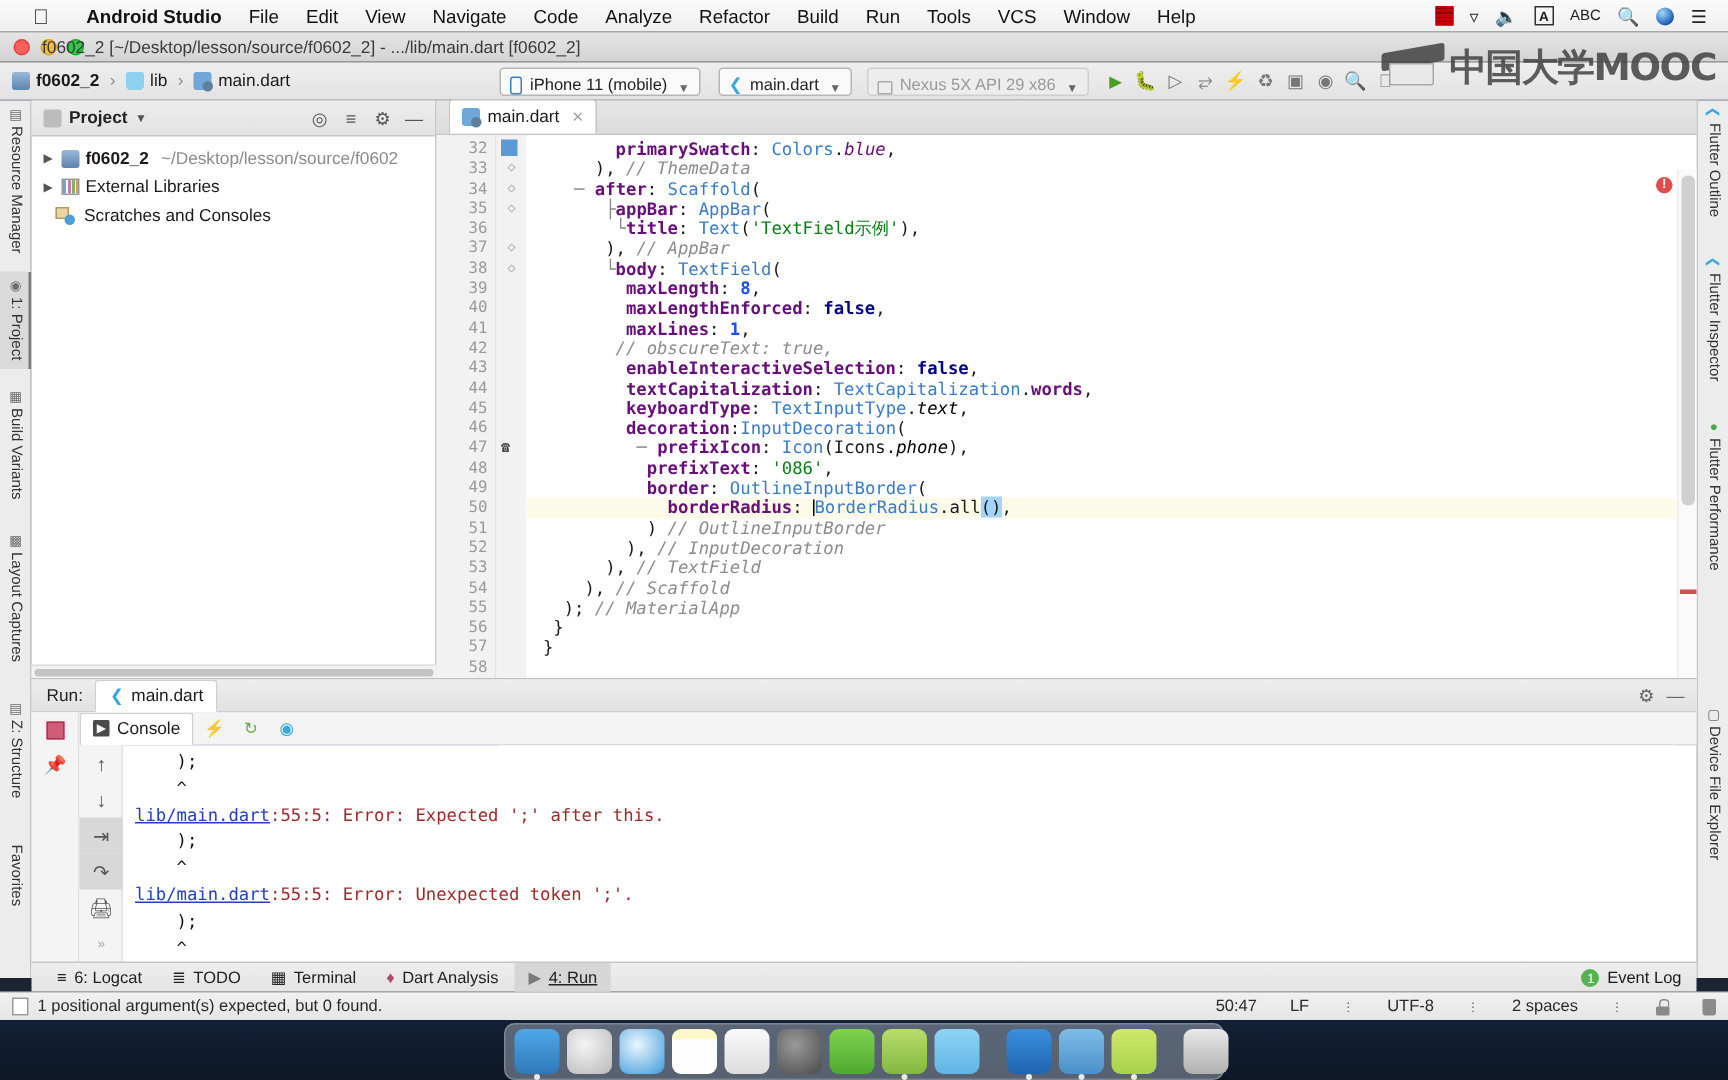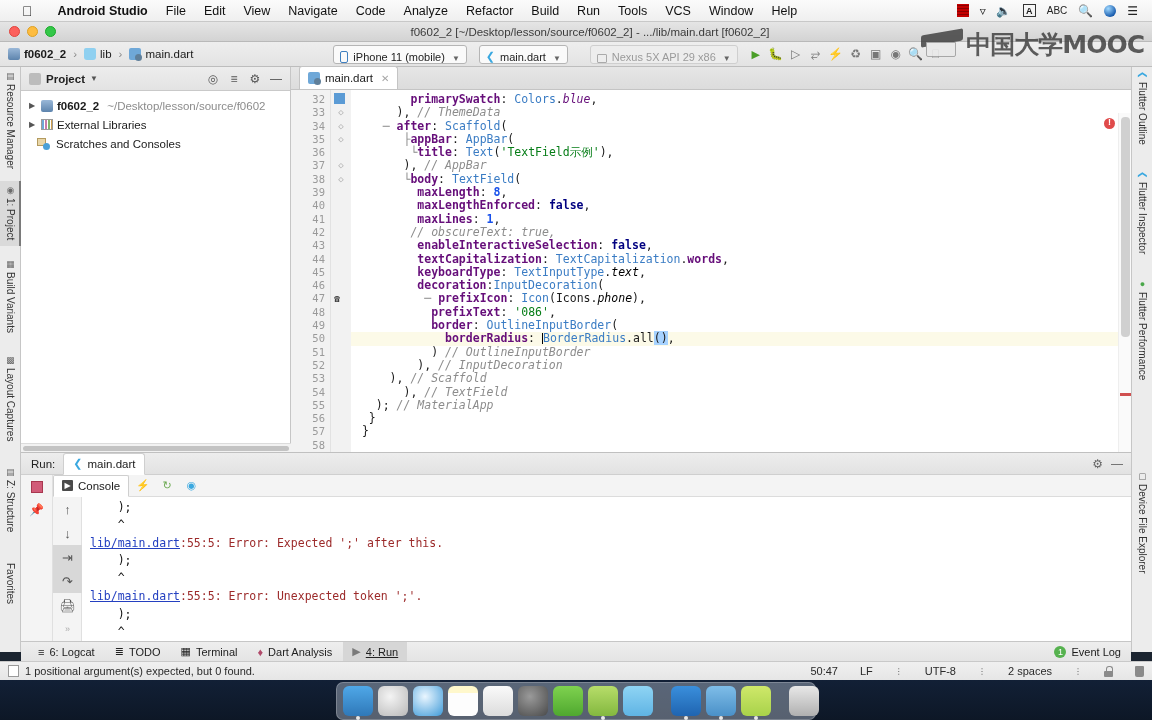--- a/index.html
+++ b/index.html
@@ -36,21 +36,21 @@
     position:absolute; top:22px; left:0; width:1152px; height:20px;
     background:linear-gradient(#e5e5e5,#d3d3d3);
     border-bottom:1px solid #b9b9b9;
     display:flex; align-items:center;
   }
   .traffic { display:flex; gap:7px; padding-left:9px; }
   .tl { width:11px; height:11px; border-radius:50%; }
   .tl.r { background:#fc605c; border:1px solid #e0443e;}
   .tl.y { background:#fdbc40; border:1px solid #dea123;}
   .tl.g { background:#34c749; border:1px solid #1aab29;}
-  .win-title { position:absolute; left:0; right:0; text-align:center;
+  .win-title { position:absolute; left:0; right:0; 
      font-size:11.5px; color:#3b3b3b;margin-left:28px; }
 
   
   .navbar {
     position:absolute; top:42px; left:0; width:1152px; height:25px;
     background:linear-gradient(#eeeeee,#e3e3e3);
     border-bottom:1px solid #bdbdbd;
     display:flex; align-items:center; padding-left:8px; overflow:hidden;
   }
   .crumb { display:flex; align-items:center; gap:4px; font-size:11.5px; }
@@ -334,21 +334,21 @@
       <span>iPhone 11 (mobile)</span>
       <span class="caret">▼</span>
     </span>
 
     <span class="combo" style="margin-left:12px">
       <span class="flutter-glyph">❮</span>
       <span>main.dart</span>
       <span class="caret">▼</span>
     </span>
 
-    <span class="combo dim" style="margin-left:22px">
+    <span class="combo dim" style="margin-left:10px">
       <span class="device-glyph"></span>
       <span>Nexus 5X API 29 x86</span>
       <span class="caret">▼</span>
     </span>
 
     <span class="tb-btn run" style="margin-left:8px">▶</span>
     <span class="tb-btn">🐛</span>
     <span class="tb-btn">▷</span>
     <span class="tb-btn">⥂</span>
     <span class="tb-btn">⚡</span>
@@ -511,22 +511,22 @@
         <div class="cl">         <span class="fld">enableInteractiveSelection</span>: <span class="kw">false</span>,</div>
         <div class="cl">         <span class="fld">textCapitalization</span>: <span class="cls">TextCapitalization</span>.<span class="fld">words</span>,</div>
         <div class="cl">         <span class="fld">keyboardType</span>: <span class="cls">TextInputType</span>.<span class="itl">text</span>,</div>
         <div class="cl">         <span class="fld">decoration</span>:<span class="cls">InputDecoration</span>(</div>
         <div class="cl">          <span style="color:#888">─</span> <span class="fld">prefixIcon</span>: <span class="cls">Icon</span>(<span>Icons</span>.<span class="itl">phone</span>),</div>
         <div class="cl">           <span class="fld">prefixText</span>: <span class="str">'086'</span>,</div>
         <div class="cl">           <span class="fld">border</span>: <span class="cls">OutlineInputBorder</span>(</div>
         <div class="cl hl">             <span class="fld">borderRadius</span>: <span class="caret-bar"></span><span class="cls">BorderRadius</span>.<span>all</span><span class="sel">()</span>,</div>
         <div class="cl">           ) <span class="com">// OutlineInputBorder</span></div>
         <div class="cl">         ), <span class="com">// InputDecoration</span></div>
+        <div class="cl">       ), <span class="com">// TextField</span></div>
         <div class="cl">     ), <span class="com">// Scaffold</span></div>
-        <div class="cl">       ), <span class="com">// TextField</span></div>
         <div class="cl">   ); <span class="com">// MaterialApp</span></div>
         <div class="cl">  }</div>
         <div class="cl"> }</div>
       </div>
       <div class="err-mark"></div>
       <div class="ed-scroll">
         <div class="thumb"></div>
         <div class="errtick"></div>
       </div>
     </div>

